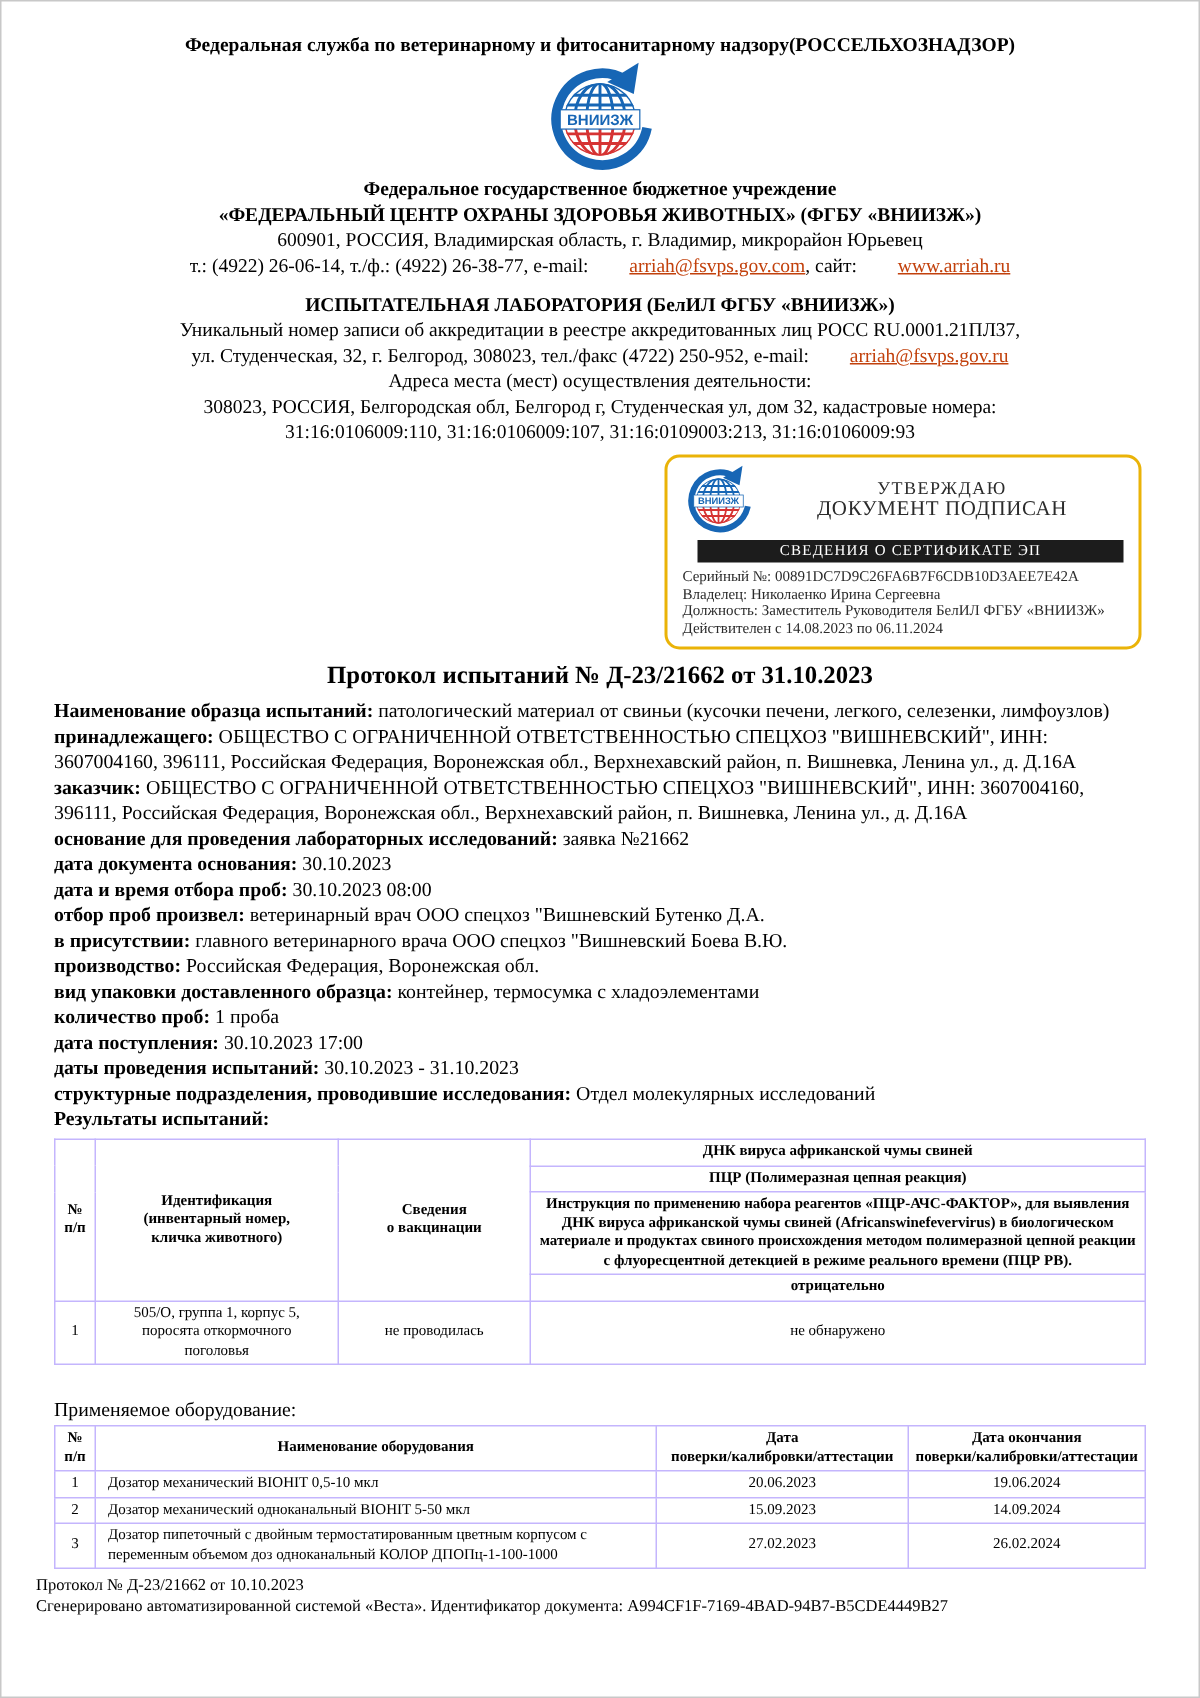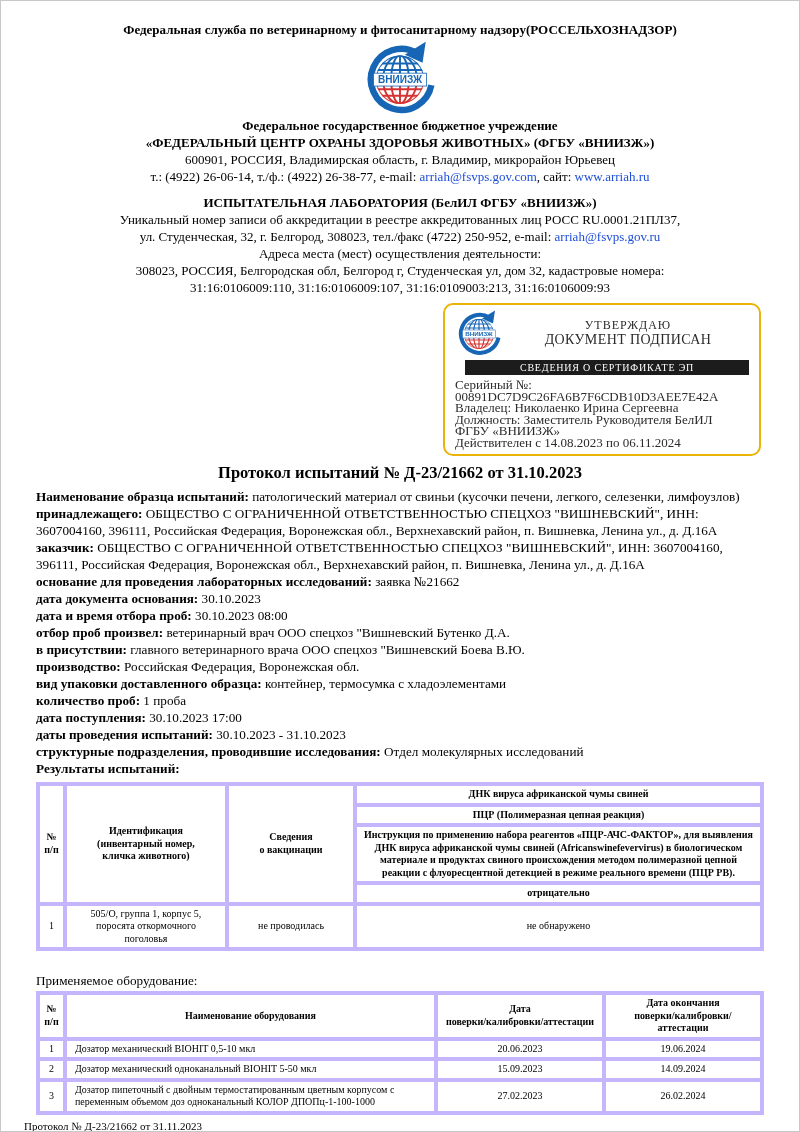--- a/index.html
+++ b/index.html
@@ -7,43 +7,43 @@
   .page {
     position:relative; width:800px; height:1132px; margin:0 auto;
     background:#fff; border:1px solid #c8c8c8; overflow:hidden;
     font-family:"Liberation Serif", serif; color:#000;
     padding:20px 35px 0 35px;
   }
   .c { text-align:center; }
   .hdr-line  { font-size:13px; line-height:17px; }
   .hdr-bold  { font-weight:bold; }
   .logo-wrap { display:flex; justify-content:center; margin:3px 0 2px 0; }
-  a.link { color:#1d4ed8; cursor:pointer; }
+  a.link { color:#c2410c; text-decoration:underline; cursor:pointer;margin-left:24px; }
   .gap8 { height:9px; }
   .stamp-row { display:flex; justify-content:flex-end; margin:7px 3px 0 0; }
   .stamp {
     width:318px; border:2px solid #eab308; border-radius:10px;
     padding:5px 8px 6px 8px; color:#2b2b2b; background:#fff;
   }
   .stamp-top { display:flex; align-items:center; }
   .stamp-top .txt { flex:1; text-align:center; }
   .stamp-approve { font-size:12px; letter-spacing:1px; line-height:14px; }
   .stamp-signed  { font-size:14px; letter-spacing:0.4px; line-height:16px; }
   .stamp-bar {
     background:#1c1c1c; color:#fff; text-align:center;
     font-size:10px; letter-spacing:0.8px; line-height:15px; margin:4px 2px 4px 12px;
   }
-  .stamp-small { font-size:13px; line-height:11.5px; text-align:left; padding:0 2px; }
+  .stamp-small { font-size:10px; line-height:11.5px; text-align:left; padding:0 2px; }
   .doc-title { font-size:16.5px; font-weight:bold; margin-top:7px; line-height:20px; }
   .body-block { margin-top:5px; }
   .field { font-size:13.2px; line-height:17px; }
   .results-label { font-size:13.2px; line-height:17px; font-weight:bold; }
   table { border-collapse:collapse; width:100%; table-layout:fixed; }
   td {
-    border:4px solid #c4b5fd; font-size:10px; line-height:12.5px;
+    border:1px solid #c4b5fd; font-size:10px; line-height:12.5px;
     text-align:center; vertical-align:middle; padding:2px 3px;
   }
   .res-table { margin-top:5px; }
   .res-table .hd { font-weight:bold; }
   .pre { white-space:pre-line; }
   .eq-title { font-size:13.2px; line-height:17px; margin-top:21px; }
   .eq-table { margin-top:2px; }
   .eq-table .hd { font-weight:bold; }
   .eq-table .name-cell { text-align:left; padding-left:8px; }
   .footer { margin:4px 0 0 -12px; }
@@ -253,17 +253,17 @@
     <tr>
       <td>3</td>
       <td class="name-cell">Дозатор пипеточный с двойным термостатированным цветным корпусом с переменным объемом доз одноканальный КОЛОР ДПОПц-1-100-1000</td>
       <td>27.02.2023</td>
       <td>26.02.2024</td>
     </tr>
   </tbody>
     </table>
 
   <div class="footer">
-    <div>Протокол № Д-23/21662 от 31.11.2023</div>
+    <div>Протокол № Д-23/21662 от 10.10.2023</div>
     <div>Сгенерировано автоматизированной системой «Веста». Идентификатор документа: A994CF1F-7169-4BAD-94B7-B5CDE4449B27</div>
   </div>
 
 </div>
 
 </body></html>

